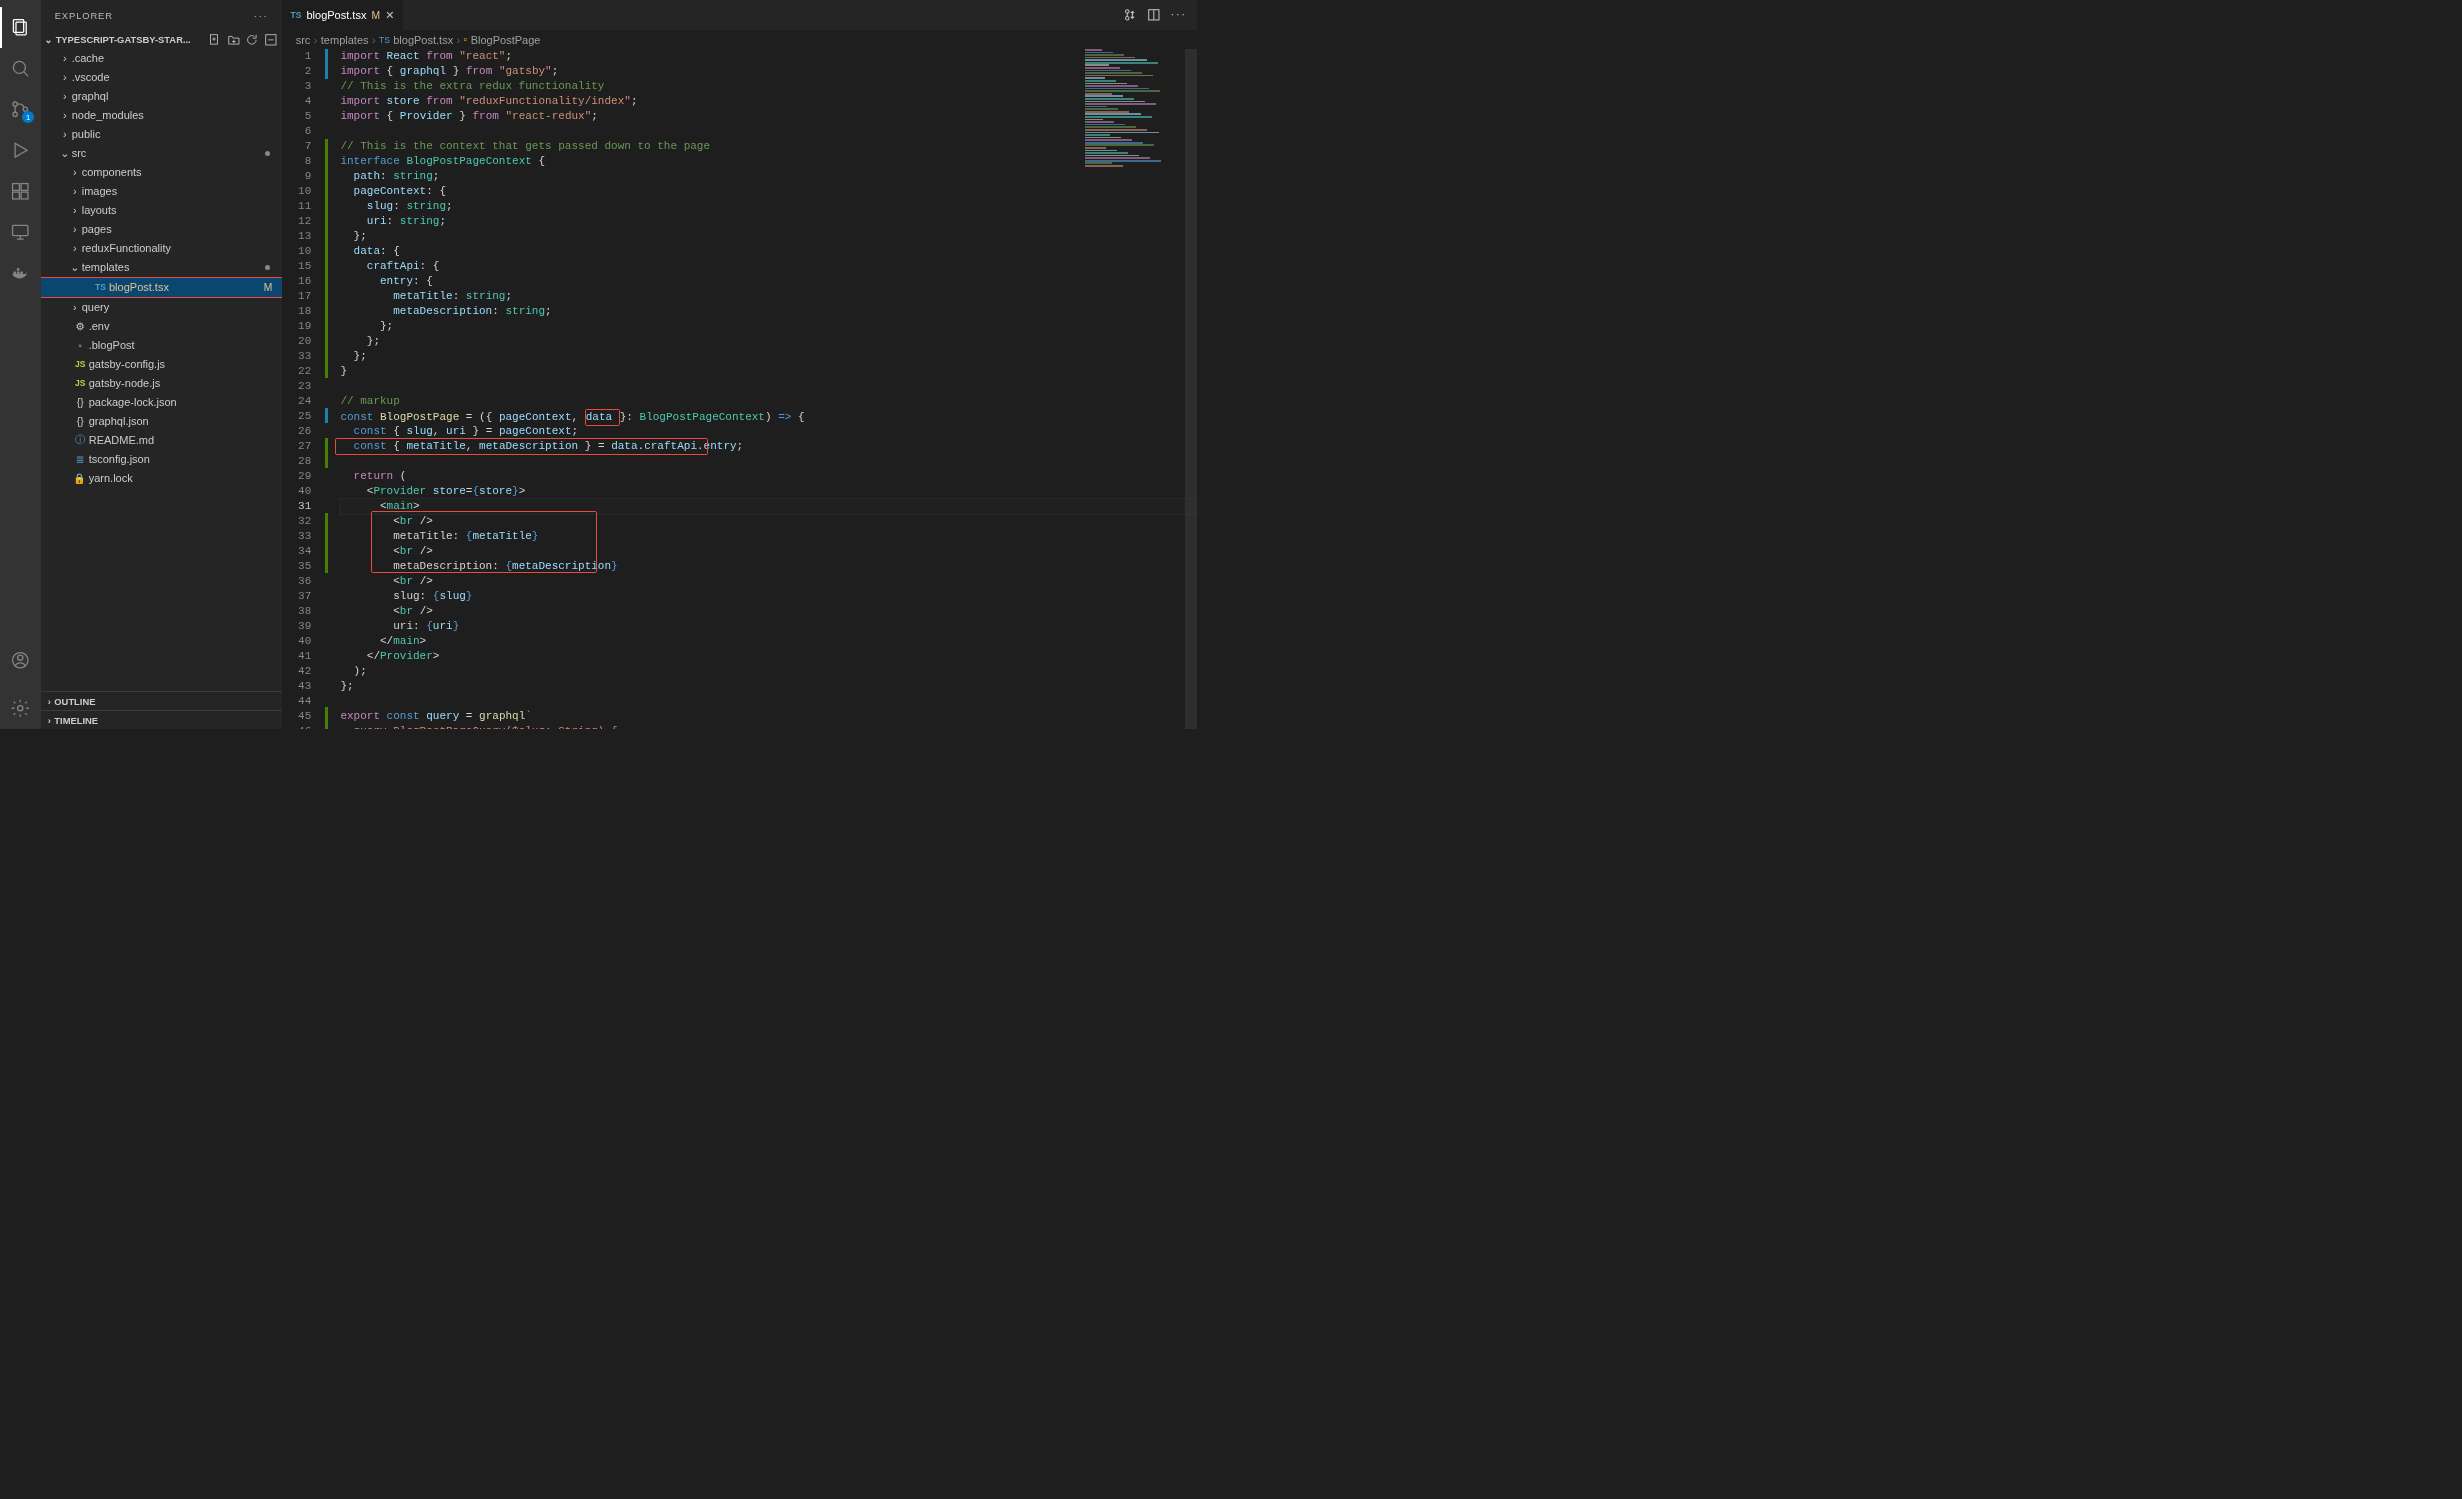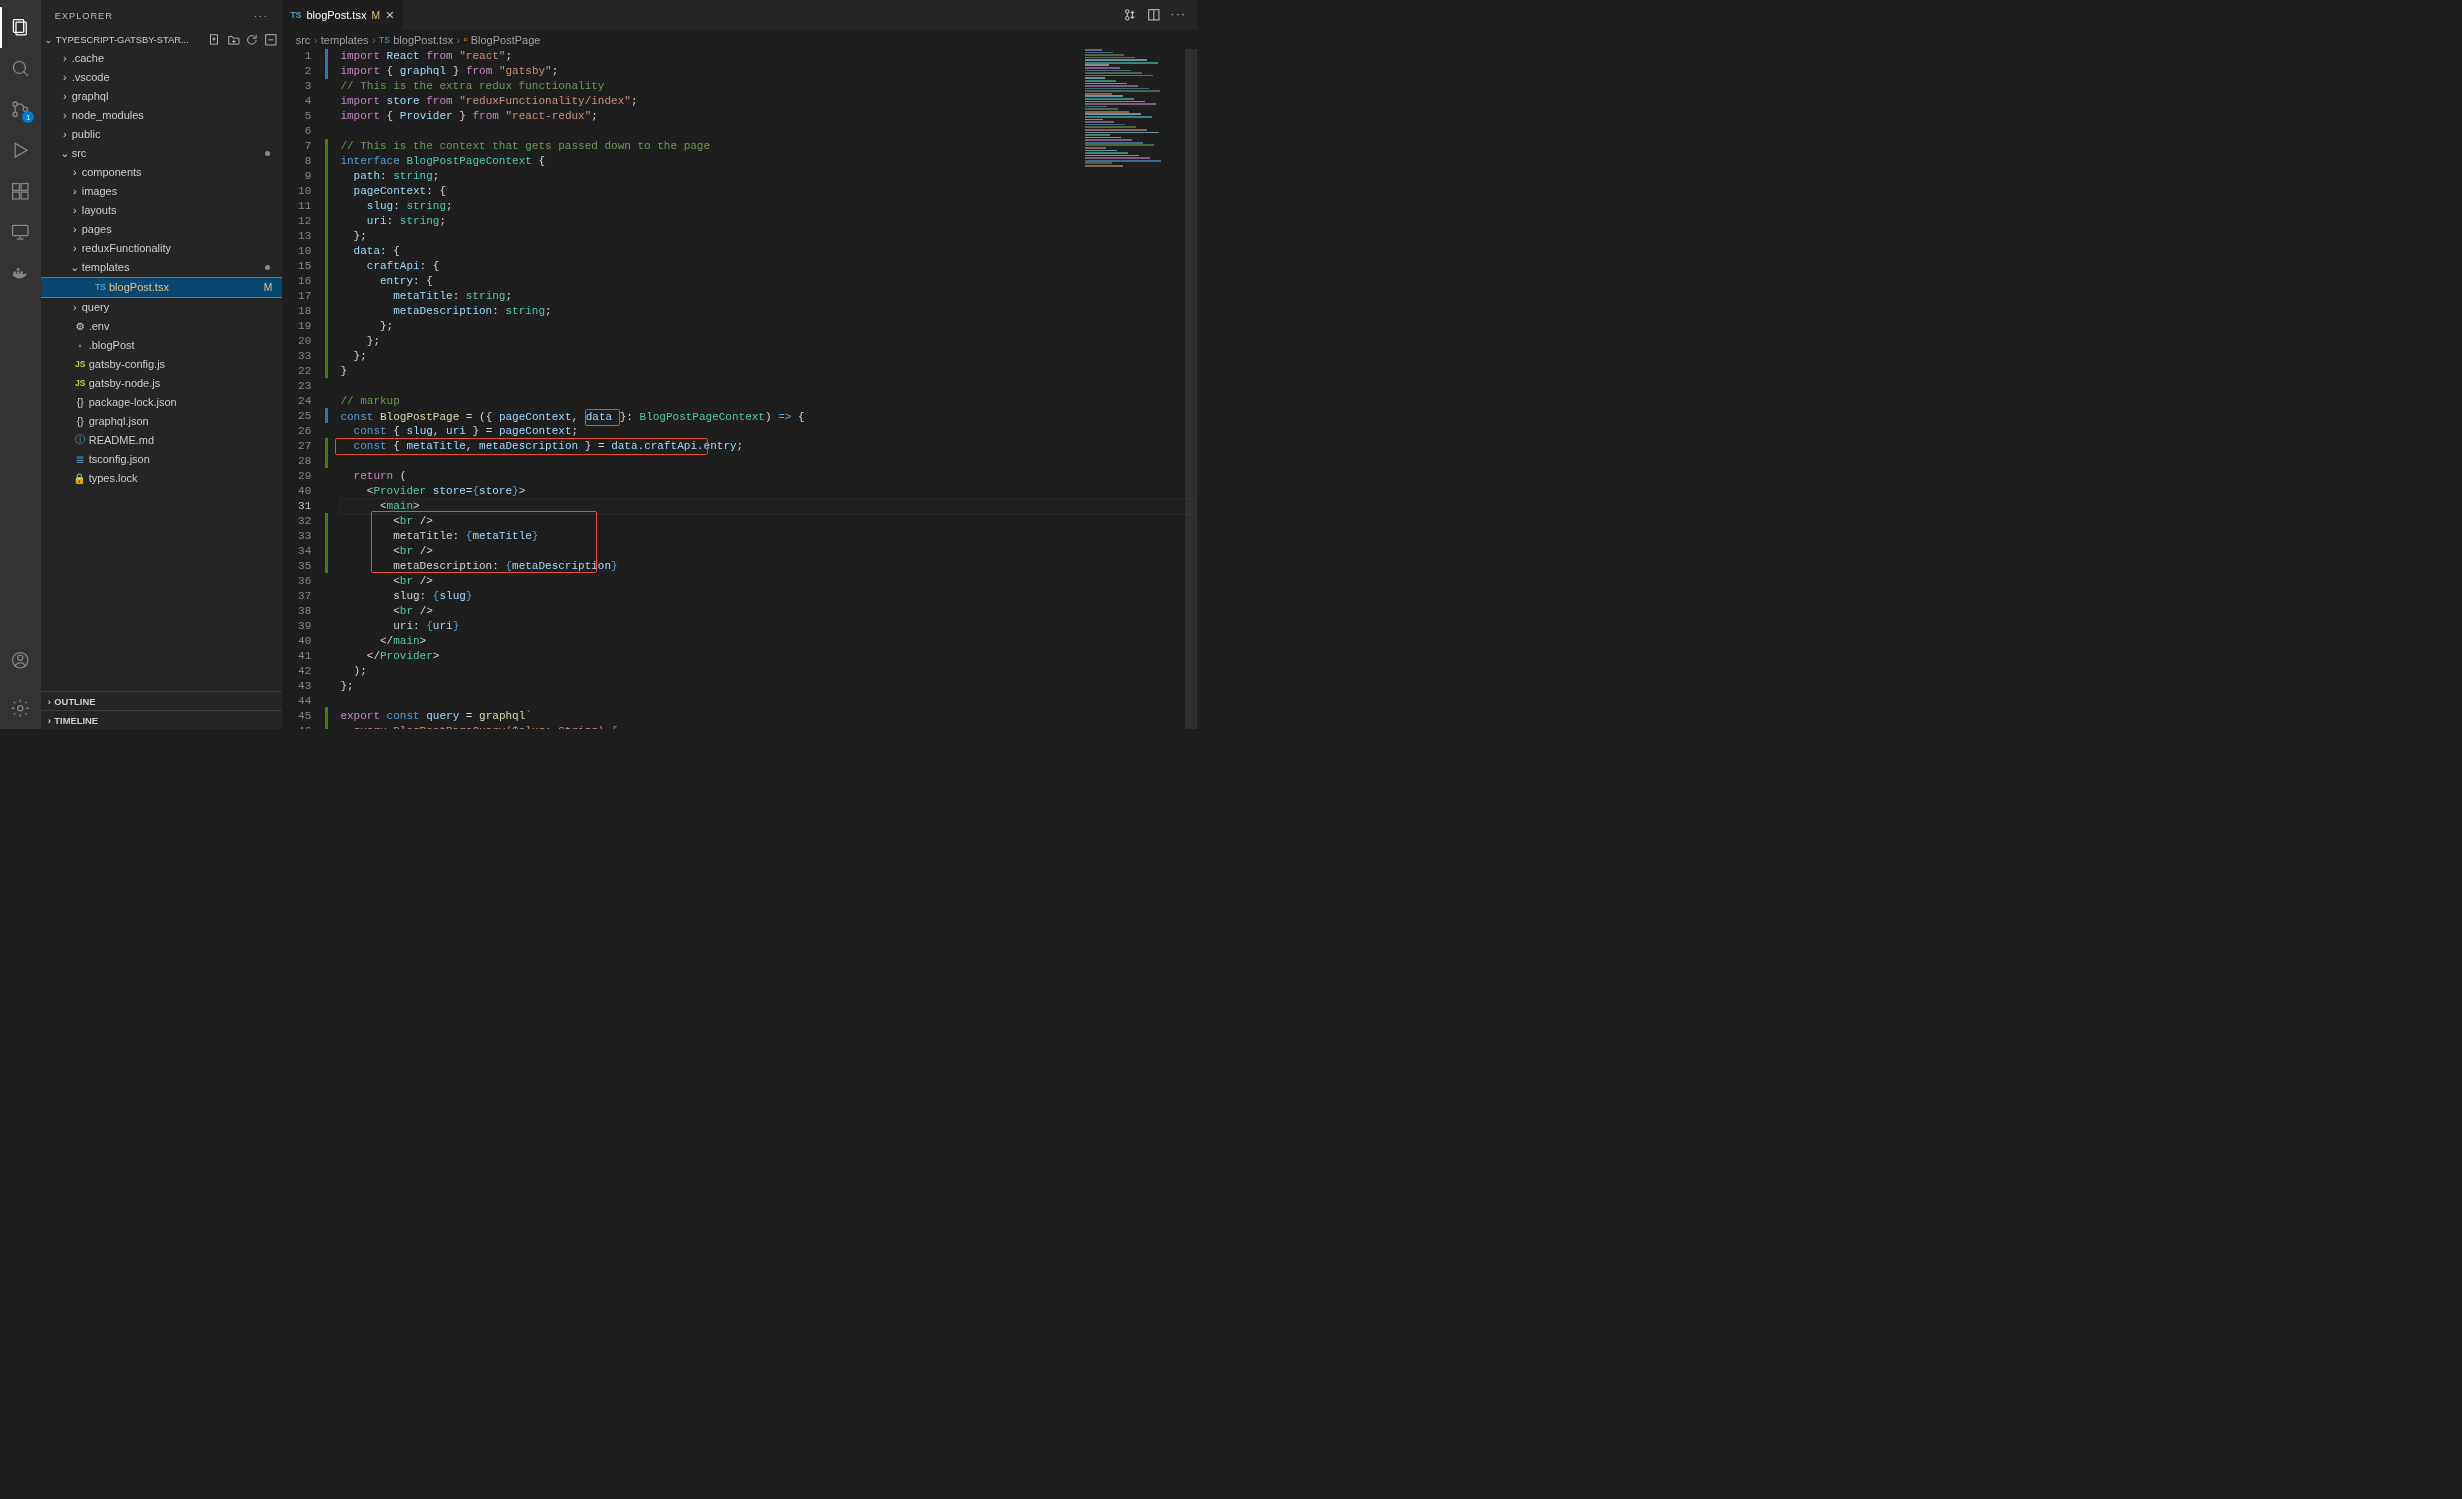--- a/index.html
+++ b/index.html
@@ -76,21 +76,21 @@
   letter-spacing: 0.9px;
   color: #bbbbbb;
   text-transform: uppercase;
   justify-content: space-between;
 }
 .section-header {
   display: flex;
   align-items: center;
   padding: 1.7px 3.4px;
   font-size: 9.4px;
-  font-weight: normal;
+  font-weight: bold;
   color: #cccccc;
   cursor: pointer;
 }
 .section-header .chev { margin-right: 3.4px; }
 .section-actions { margin-left: auto; display: flex; gap: 3.4px; }
 .section-actions span { width: 15.4px; height: 15.4px; display:flex; align-items:center; justify-content:center; color:#c5c5c5; }
 .tree { flex: 1; overflow-y: auto; padding-bottom: 8.5px; }
 .tree-item {
   display: flex;
   align-items: center;
@@ -460,21 +460,21 @@
           <span class="label">README.md</span>
         </div>
         <div class="tree-item" style="padding-left: 17px;">
           <span class="arrow"></span>
           <span class="icon" style="color: rgb(81, 154, 186);">≣</span>
           <span class="label">tsconfig.json</span>
         </div>
         <div class="tree-item" style="padding-left: 17px;">
           <span class="arrow"></span>
           <span class="icon">🔒</span>
-          <span class="label">types.lock</span>
+          <span class="label">yarn.lock</span>
         </div>
       </div>
     <div class="bottom-section">
       <span class="chev-right" style="margin-right:3.4px;"></span>
       <span>OUTLINE</span>
     </div>
     <div class="bottom-section">
       <span class="chev-right" style="margin-right:3.4px;"></span>
       <span>TIMELINE</span>
     </div>

